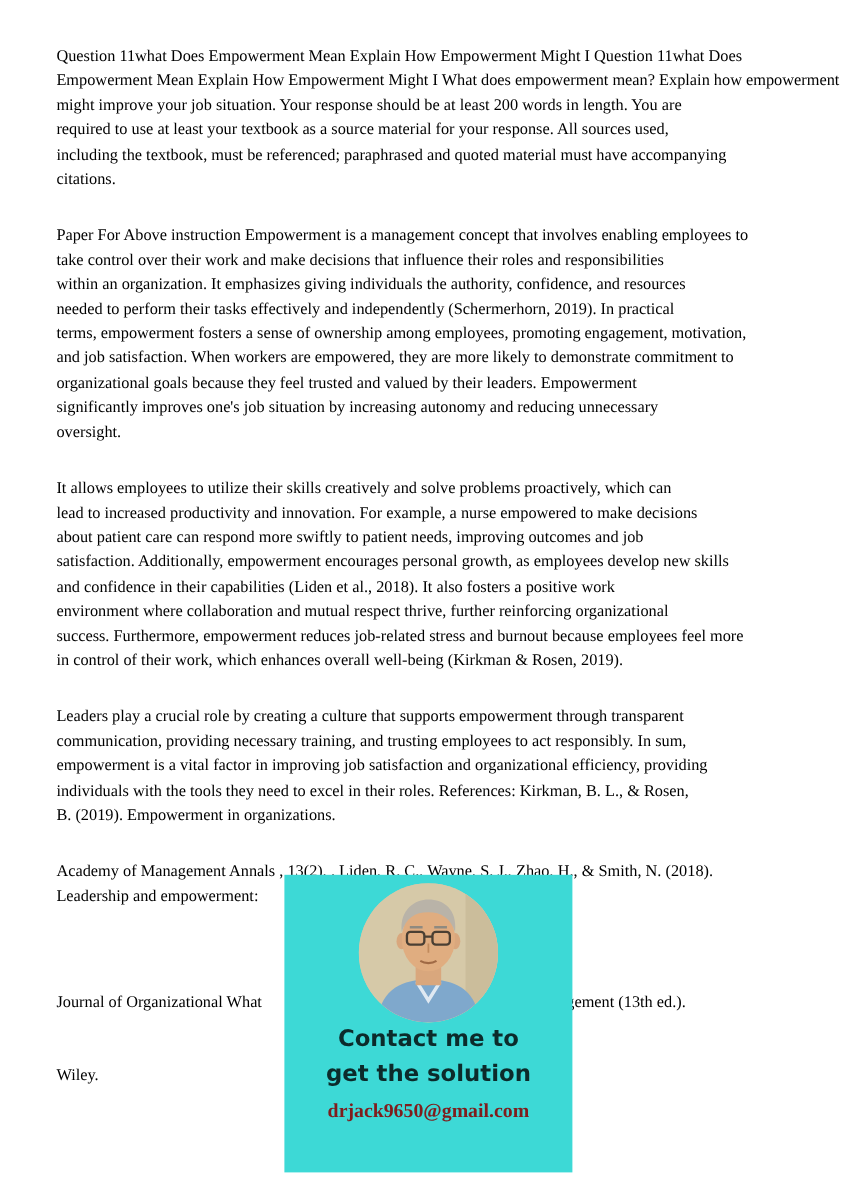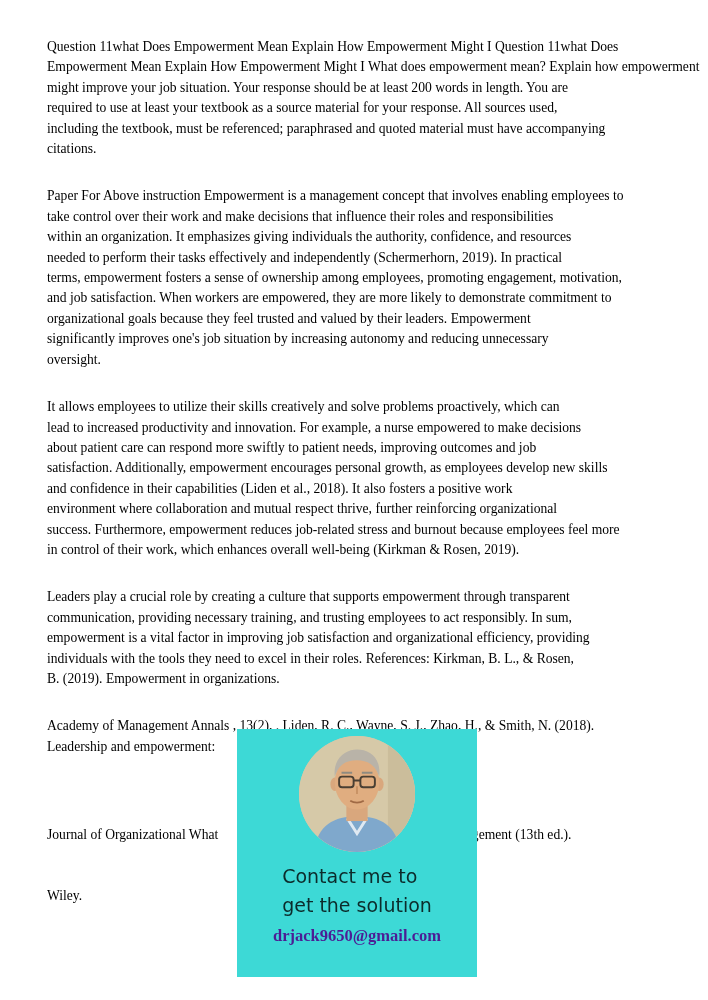--- a/index.html
+++ b/index.html
@@ -53,32 +53,32 @@
     height: 116px;
     border-radius: 50%;
     overflow: hidden;
     margin-top: 7px;
     background: #d6c9a8;
     flex: 0 0 auto;
   }
   .avatar svg { display: block; width: 116px; height: 116px; }
   .promo-headline {
     font-family: "DejaVu Sans", "Liberation Sans", sans-serif;
-    font-weight: 400;
+    font-weight: 700;
     font-size: 19px;
     line-height: 1.55;
     color: #0c2b2b;
-    margin-top: 10px;
+    text-align: center;
     white-space: pre;
   }
   .promo-email {
     font-family: "Liberation Serif", "DejaVu Serif", serif;
     font-weight: 700;
     font-size: 16.5px;
-    color: #4c1d95;
+    color: #7f1d1d;
     text-align: center;
     margin-top: 5px;
   }
 </style>
 </head>
 <body>
 
 <div class="doc">
   <div class="para">Question 11what Does Empowerment Mean Explain How Empowerment Might I Question 11what Does
 Empowerment Mean Explain How Empowerment Might I What does empowerment mean? Explain how empowerment

